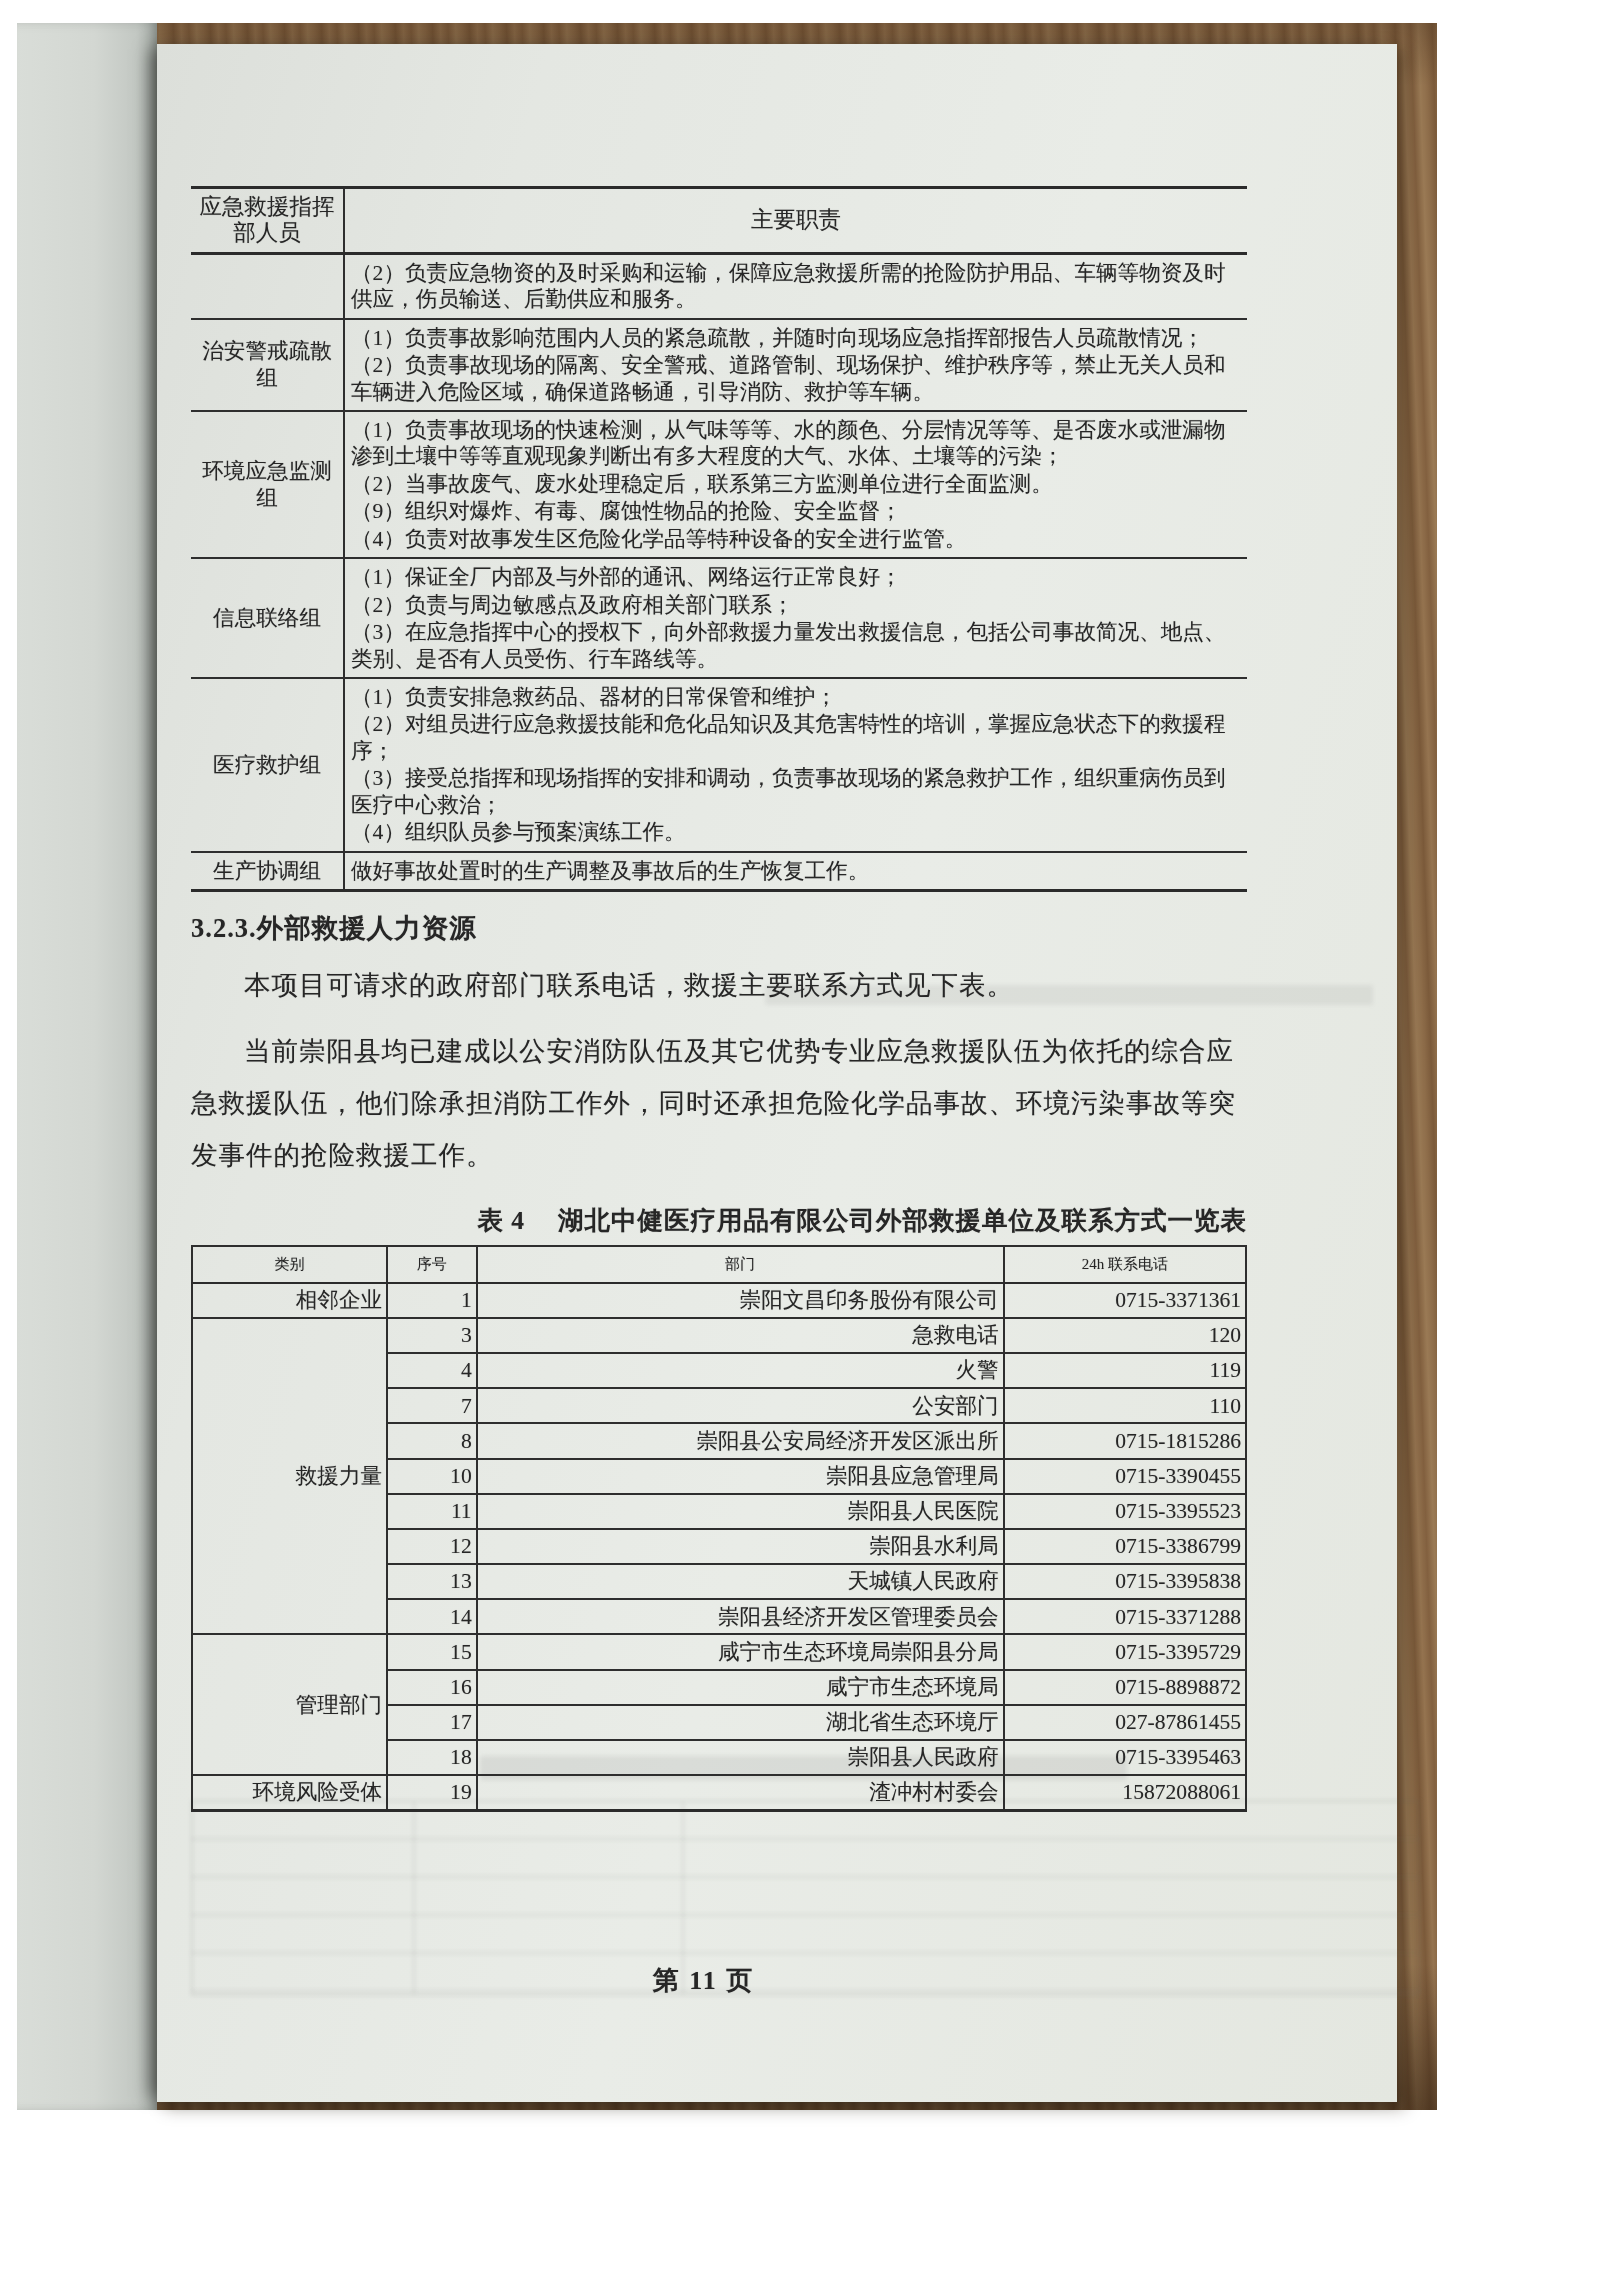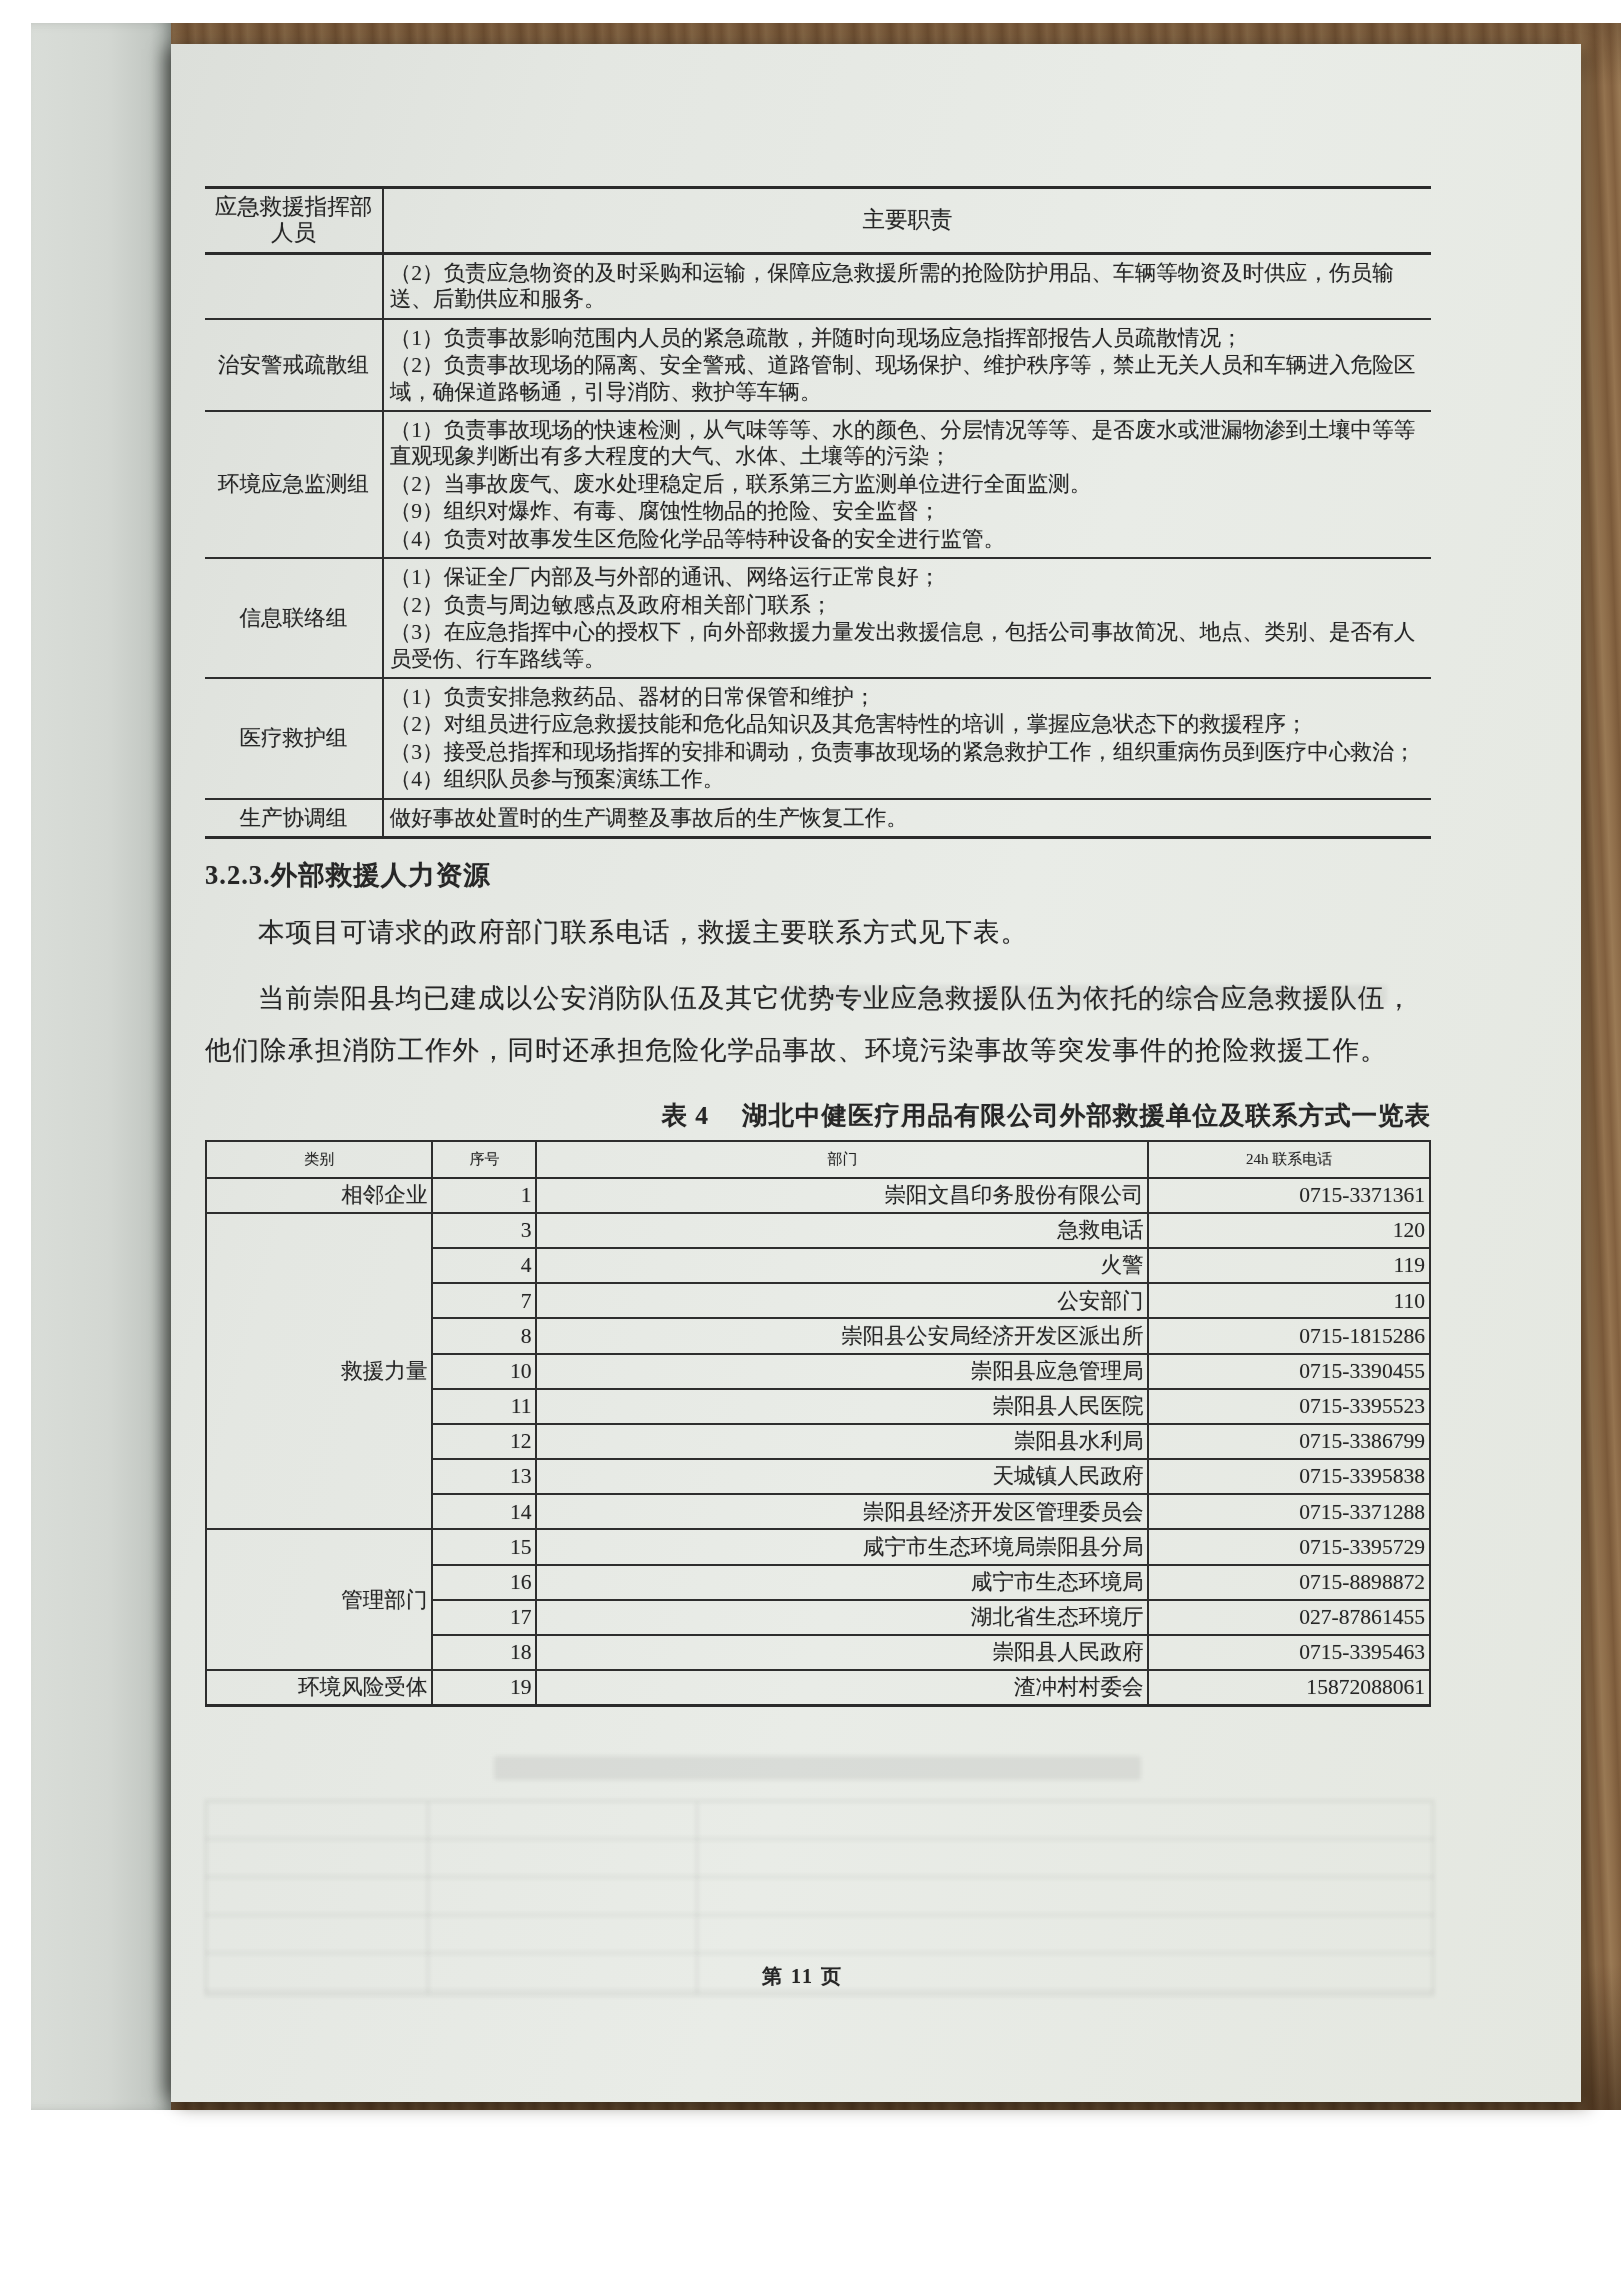--- a/index.html
+++ b/index.html
@@ -1,19 +1,19 @@
 <!DOCTYPE html>
 <html lang="zh"><head>
 <meta charset="utf-8">
 <style>
   html,body{margin:0;padding:0;background:#ffffff;}
   .canvas{position:relative;width:1621px;height:2293px;background:#ffffff;overflow:hidden;
           font-family:"Liberation Serif","DejaVu Serif",serif;color:#262626;}
   
-  .photo{position:absolute;left:31px;top:22.5px;width:1590px;height:2087px;
+  .photo{position:absolute;left:17px;top:22.5px;width:1420px;height:2087px;
          background:
            linear-gradient(180deg, rgba(60,38,20,.30) 0%, rgba(0,0,0,0) 3%, rgba(0,0,0,0) 93%, rgba(35,20,8,.5) 100%),
            repeating-linear-gradient(88deg,#8d6c49 0px,#7b5a3a 6.9px,#957450 14.7px,#82603f 22.5px,#9a7a55 30px,#8d6c49 37px);}
   
   .left-stack{position:absolute;left:0;top:0;bottom:0;width:140px;
          background:linear-gradient(90deg,#d9ddd8 0%,#d3d7d2 55%,#c3c8c3 85%,#aab0ab 100%);
          box-shadow:inset -7.8px 0 13.7px -5.9px rgba(70,75,70,.55);}
   
   .main-page{position:absolute;left:140px;top:21.6px;right:40px;bottom:7.8px;
          background:linear-gradient(105deg,#dcdfda 0%,#e4e7e2 22%,#e9ece7 55%,#e4e7e0 100%);
@@ -36,21 +36,21 @@
   .table-caption .cap-label{margin-right:33px;}
   
   .contact{width:100%;table-layout:fixed;border:2px solid #2e2e2e;border-top:2.9px solid #2b2b2b;
            border-bottom:3.9px solid #2b2b2b;font-size:21.6px;line-height:26.5px;}
   .contact th{border:2px solid #2e2e2e;border-bottom:2.9px solid #2b2b2b;font-weight:normal;
               font-size:15px;padding:3.9px 2px;text-align:center;}
   .contact td{border:2px solid #2e2e2e;padding:2.9px 3.9px;text-align:right;height:27.4px;vertical-align:middle;}
   .contact .w-cat{width:18.5%;} .contact .w-seq{width:8.5%;} .contact .w-dep{width:50%;} .contact .w-tel{width:23%;}
   
   .page-footer{position:absolute;z-index:2;top:1919px;left:0;right:147px;text-align:center;
-               font-size:20px;font-weight:bold;letter-spacing:2px;}
+               font-size:26px;font-weight:bold;letter-spacing:2px;}
   
   .ghost{position:absolute;z-index:1;filter:blur(2px);}
   .ghost-caption{top:1712px;left:323px;width:647px;height:23.5px;background:rgba(105,110,104,.12);border-radius:2.9px;}
   .ghost-table{top:1756px;left:34px;width:1225px;height:192px;border:2px solid rgba(100,105,100,.15);
        background:
          linear-gradient(90deg, rgba(100,105,100,.14) 0 2px, transparent 2px) 18% 0/2px 100% no-repeat,
          linear-gradient(90deg, rgba(100,105,100,.14) 0 2px, transparent 2px) 40% 0/2px 100% no-repeat,
          repeating-linear-gradient(180deg, transparent 0 36px, rgba(100,105,100,.13) 36px 38px);}
   .ghost-blob{top:941px;left:608px;width:608px;height:19.6px;background:rgba(105,110,104,.10);border-radius:2.9px;}
   

